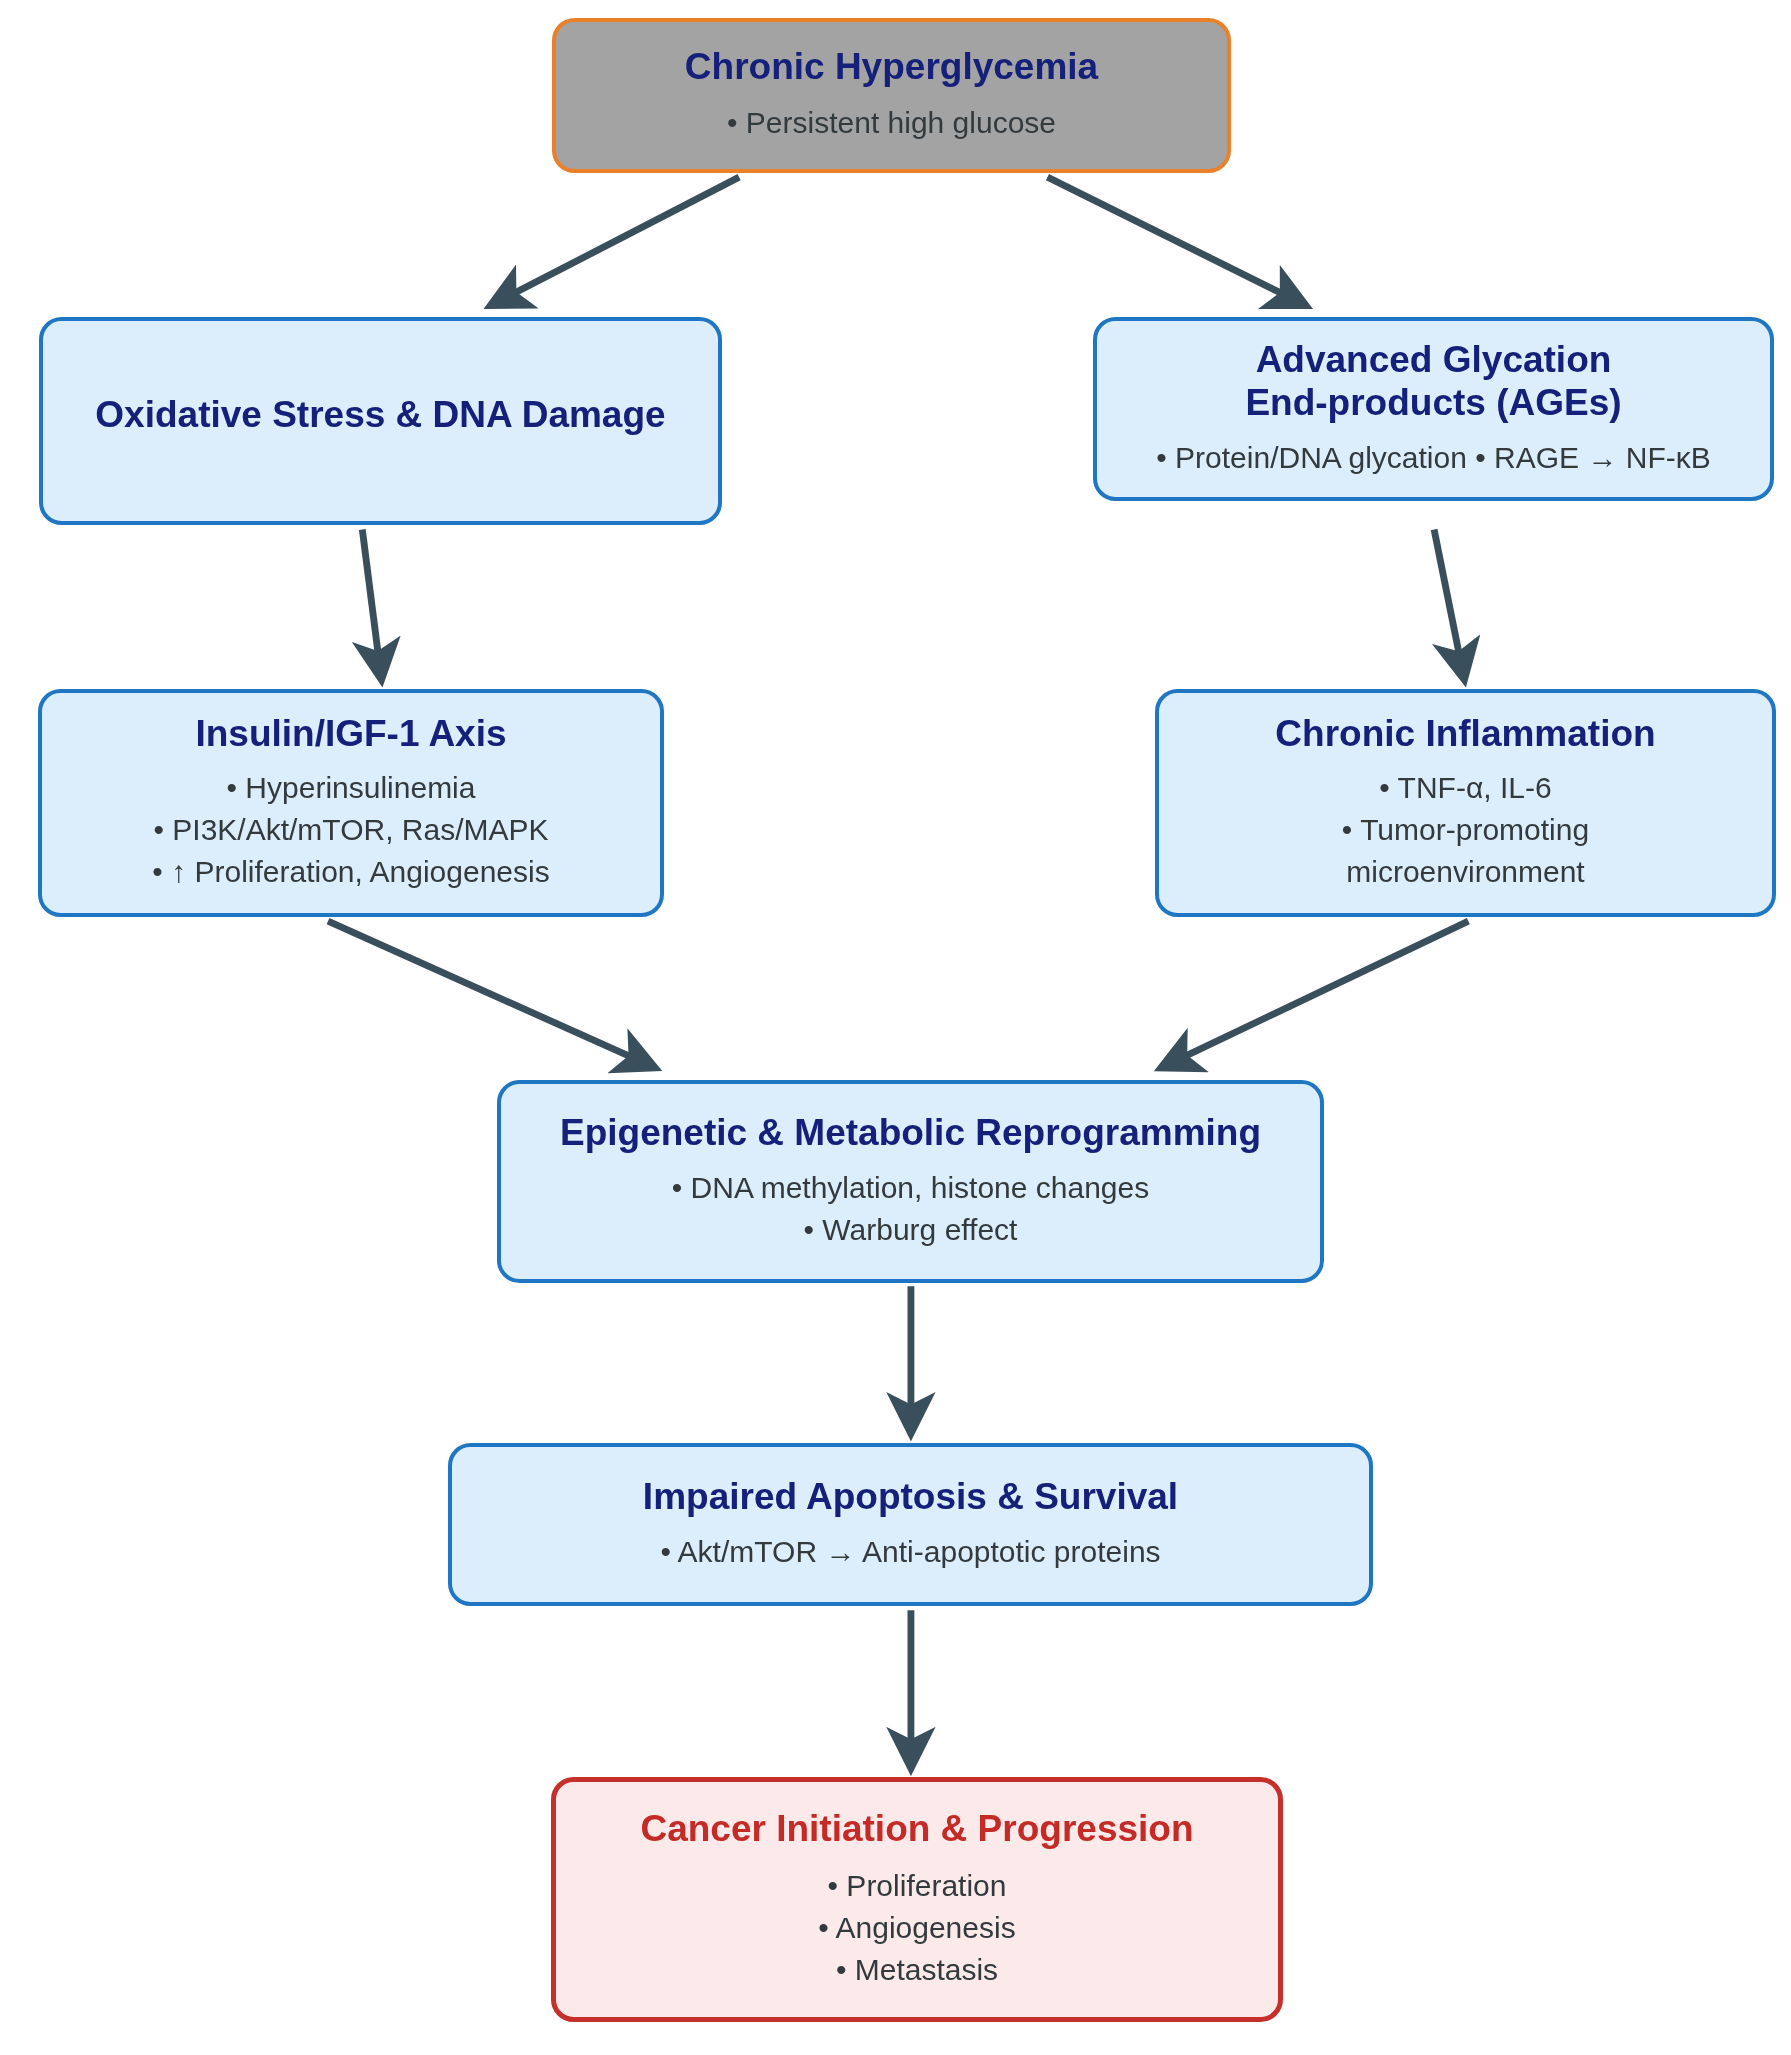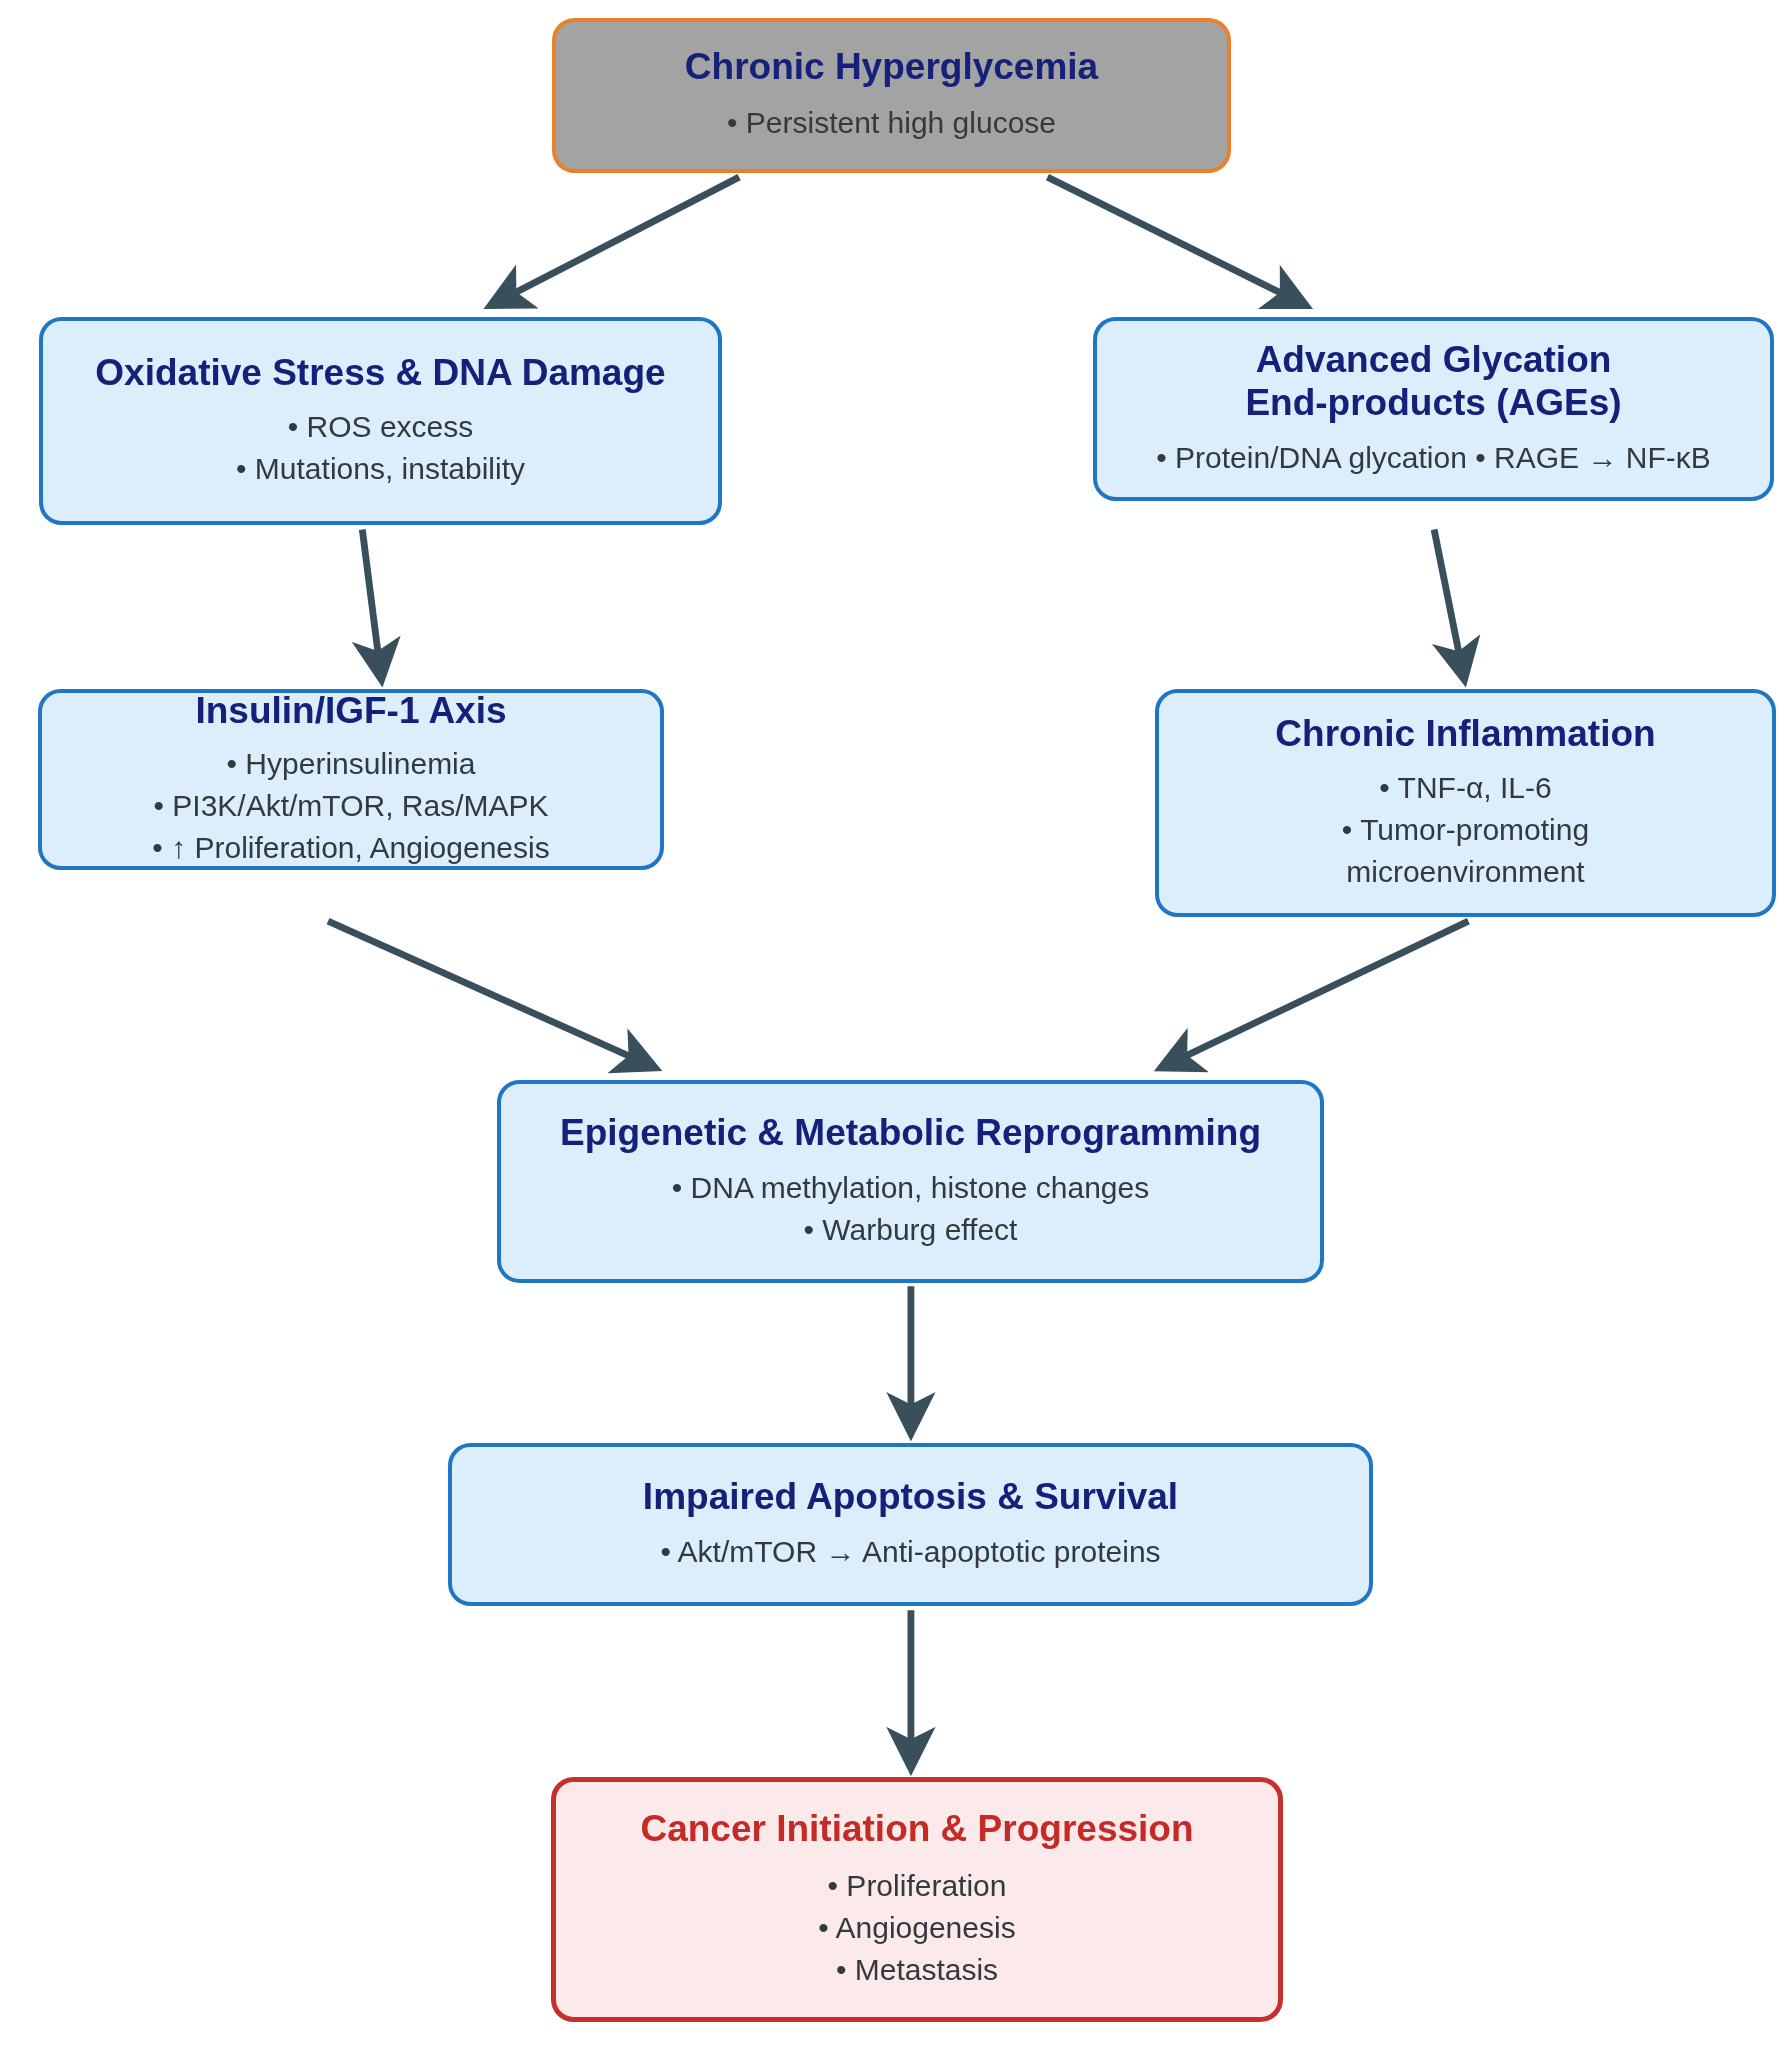--- a/index.html
+++ b/index.html
@@ -53,21 +53,21 @@
   #n-hyperglycemia .bullets{font-size:30px;}
 
   #n-oxidative{left:39px;top:317px;width:683px;height:208px;}
   #n-oxidative .title{font-size:37px;margin-bottom:11.7px;}
   #n-oxidative .bullets{font-size:30px;}
 
   #n-ages{left:1093px;top:317px;width:681px;height:184px;}
   #n-ages .title{font-size:37px;margin-bottom:12.7px;}
   #n-ages .bullets{font-size:30px;}
 
-  #n-insulin{left:38px;top:689px;width:626px;height:181px;}
+  #n-insulin{left:38px;top:689px;width:626px;height:228px;}
   #n-insulin .title{font-size:37px;margin-bottom:10.8px;}
   #n-insulin .bullets{font-size:30px;}
 
   #n-inflammation{left:1155px;top:689px;width:621px;height:228px;}
   #n-inflammation .title{font-size:37px;margin-bottom:10.8px;}
   #n-inflammation .bullets{font-size:30px;}
 
   #n-epigenetic{left:497px;top:1080px;width:827px;height:203px;}
   #n-epigenetic .title{font-size:37px;margin-bottom:12.7px;}
   #n-epigenetic .bullets{font-size:30px;}
@@ -105,24 +105,20 @@
 
   <div class="node orange" id="n-hyperglycemia">
     <div class="title">Chronic Hyperglycemia</div>
     <ul class="bullets">
       <li>• Persistent high glucose</li>
     </ul>
   </div>
 
   <div class="node blue" id="n-oxidative">
     <div class="title">Oxidative Stress &amp; DNA Damage</div>
-    <ul class="bullets">
-      <li>• ROS excess</li>
-      <li>• Mutations, instability</li>
-    </ul>
   </div>
 
   <div class="node blue" id="n-ages">
     <div class="title">
       <span>Advanced Glycation</span><br>
       <span>End-products (AGEs)</span>
     </div>
     <ul class="bullets">
       <li>• Protein/DNA glycation • RAGE → NF-κB</li>
     </ul>

